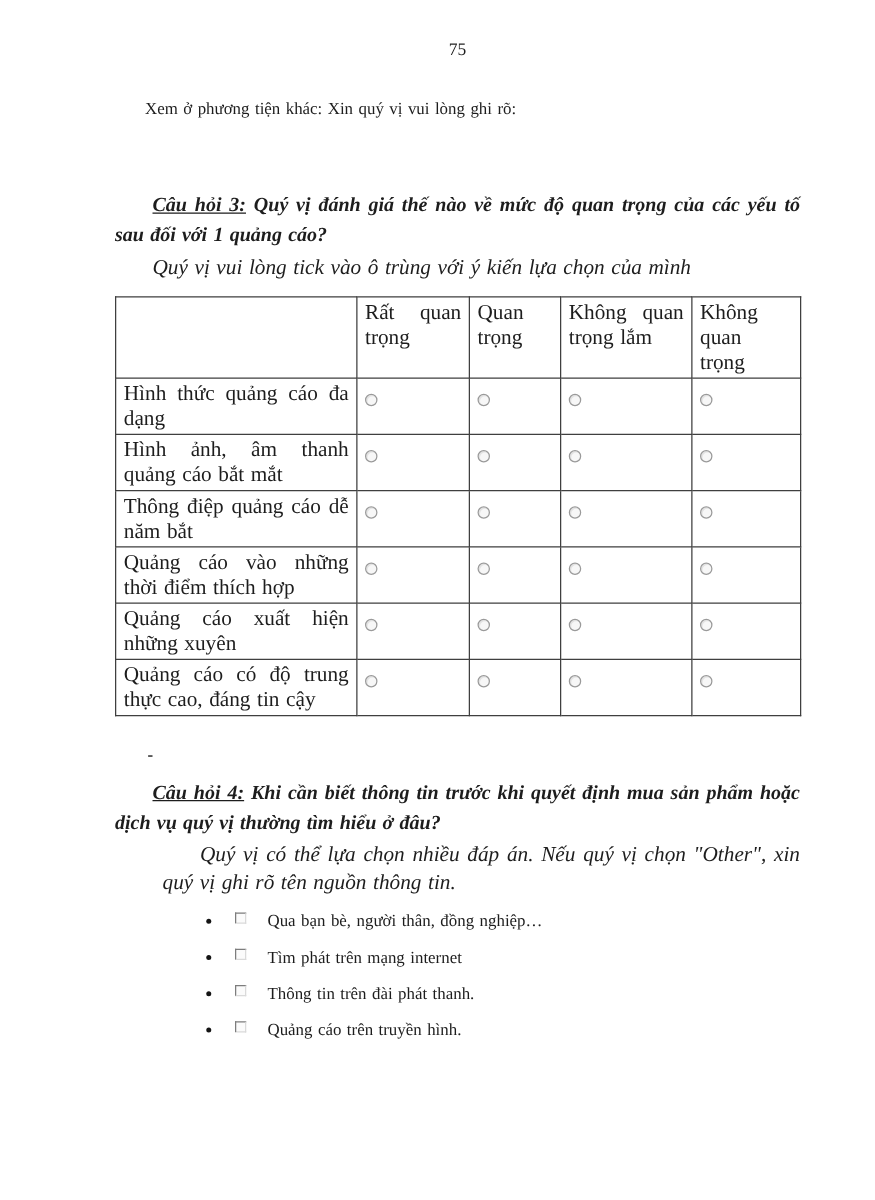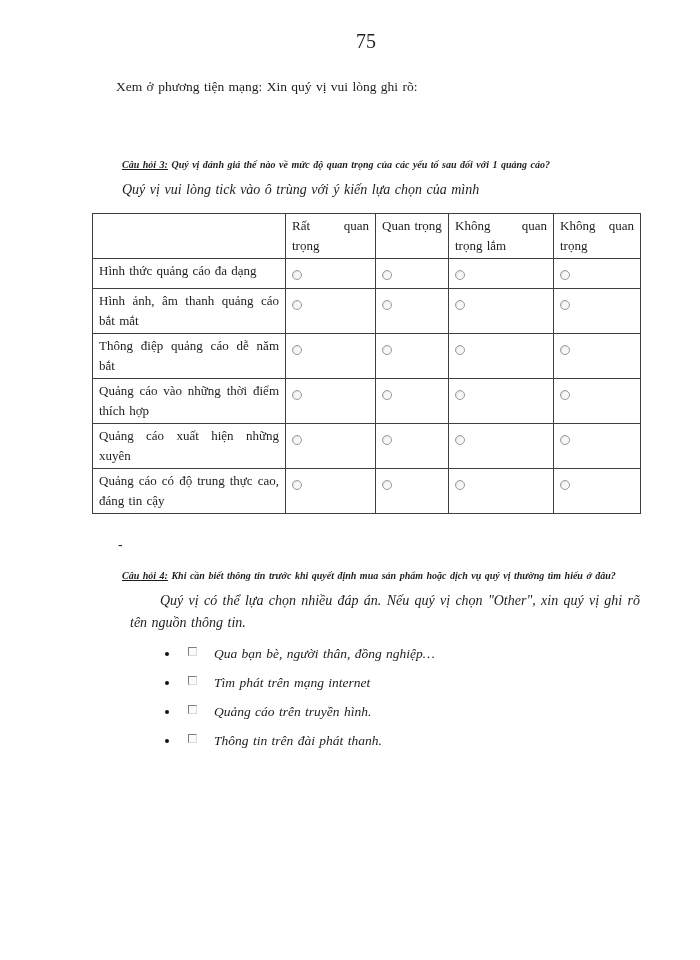--- a/index.html
+++ b/index.html
@@ -5,70 +5,70 @@
   html, body { margin: 0; padding: 0; }
   body {
     width: 700px; height: 960px;
     background: #ffffff;
     font-family: "Liberation Serif", "DejaVu Serif", serif;
     color: #1d1d1d;
   }
   .page { position: relative; width: 700px; height: 960px; overflow: hidden; background: #fff; }
   .content { padding: 0 60px 0 92px; }
 
-  .page-number { padding-top: 32px; text-align: center; font-size: 20px; line-height: 18px; }
+  .page-number { padding-top: 32px; text-align: center; font-size: 14px; line-height: 18px; }
 
   .intro { margin: 26px 0 0 0; font-size: 13.5px; line-height: 21px; text-indent: 24px; word-spacing: 1px; }
 
   .q-head {
-    margin: 0; font-size: 10px; font-weight: bold; font-style: italic;
+    margin: 0; font-size: 16px; font-weight: bold; font-style: italic;
     text-align: justify; text-indent: 30px; line-height: 24px; word-spacing: 1px;
   }
   .q3-head { margin-top: 56px; }
   .q-label { text-decoration: underline; }
-  .q-instr { margin: 2px 0 0 0; font-size: 14px; font-style: italic; line-height: 22px; text-indent: 30px; word-spacing: 1px; }
+  .q-instr { margin: 2px 0 0 0; font-size: 17px; font-style: italic; line-height: 22px; text-indent: 30px; word-spacing: 1px; }
 
   table.survey {
     border-collapse: collapse; table-layout: fixed;
-    width: 548px; margin-top: 12px; font-size: 13px;
+    width: 548px; margin-top: 12px; font-size: 17px;
   }
   .survey td {
     border: 1px solid #3f3f3f; vertical-align: top;
     padding: 2px 6px; line-height: 20px; text-align: justify; word-spacing: 1px;
   }
   .survey td.radio-cell { padding-top: 7px; text-align: left; }
   .radio {
     display: inline-block; width: 8px; height: 8px; border-radius: 50%;
     border: 1px solid #9a9a9a; background: #f7f7f7;
     box-shadow: inset 1px 1px 0 #e3e3e3; box-sizing: content-box;
   }
 
   .dash-line { margin: 24px 0 0 26px; font-size: 13.5px; font-weight: bold; line-height: 14px; }
   .q4-head { margin-top: 12px; }
   .q4-instr { text-align: justify; margin-left: 38px; }
 
   .options { margin-top: 10px; padding-left: 73px; }
-  .option { display: flex; align-items: flex-start; margin-bottom: 9px; font-size: 13.5px; line-height: 20px; font-style: italic; }
+  .option { display: flex; align-items: flex-start; margin-bottom: 9px; font-size: 13.5px; line-height: 20px; }
   .bullet { flex: none; width: 4px; height: 4px; border-radius: 50%; background: #141414; margin-top: 8px; }
   .checkbox {
     flex: none; width: 9px; height: 9px; margin: 3px 0 0 19px;
     border: 1px solid; border-color: #7d7d7d #dadada #dadada #7d7d7d;
     background: #fbfbfb; box-sizing: border-box;
   }
   .option-label { margin-left: 17px; word-spacing: 1px; }
 </style>
 </head>
 <body>
 
 <div class="page">
   <div class="content">
 
     <div class="page-number">75</div>
 
-    <p class="intro">Xem ở phương tiện mạng: Xin quý vị vui lòng ghi rõ:</p>
+    <p class="intro">Xem ở phương tiện khác: Xin quý vị vui lòng ghi rõ:</p>
 
     <p class="q-head q3-head"><span class="q-label">Câu hỏi 3:</span><span> Quý vị đánh giá thế nào về mức độ quan trọng của các yếu tố sau đối với 1 quảng cáo?</span></p>
 
     <p class="q-instr">Quý vị vui lòng tick vào ô trùng với ý kiến lựa chọn của mình</p>
 
     <table class="survey">
       <colgroup>
         <col style="width:193px">
           <col style="width:90px">
           <col style="width:73px">
@@ -141,23 +141,23 @@
         <span class="option-label">Qua bạn bè, người thân, đồng nghiệp…</span>
       </div>
       <div class="option">
         <span class="bullet"></span>
         <span class="checkbox"></span>
         <span class="option-label">Tìm phát trên mạng internet</span>
       </div>
       <div class="option">
         <span class="bullet"></span>
         <span class="checkbox"></span>
-        <span class="option-label">Quảng cáo trên truyền hình.</span>
+        <span class="option-label">Thông tin trên đài phát thanh.</span>
       </div>
       <div class="option">
         <span class="bullet"></span>
         <span class="checkbox"></span>
-        <span class="option-label">Thông tin trên đài phát thanh.</span>
+        <span class="option-label">Quảng cáo trên truyền hình.</span>
       </div>
     </div>
 
   </div>
 </div>
 
 </body></html>

